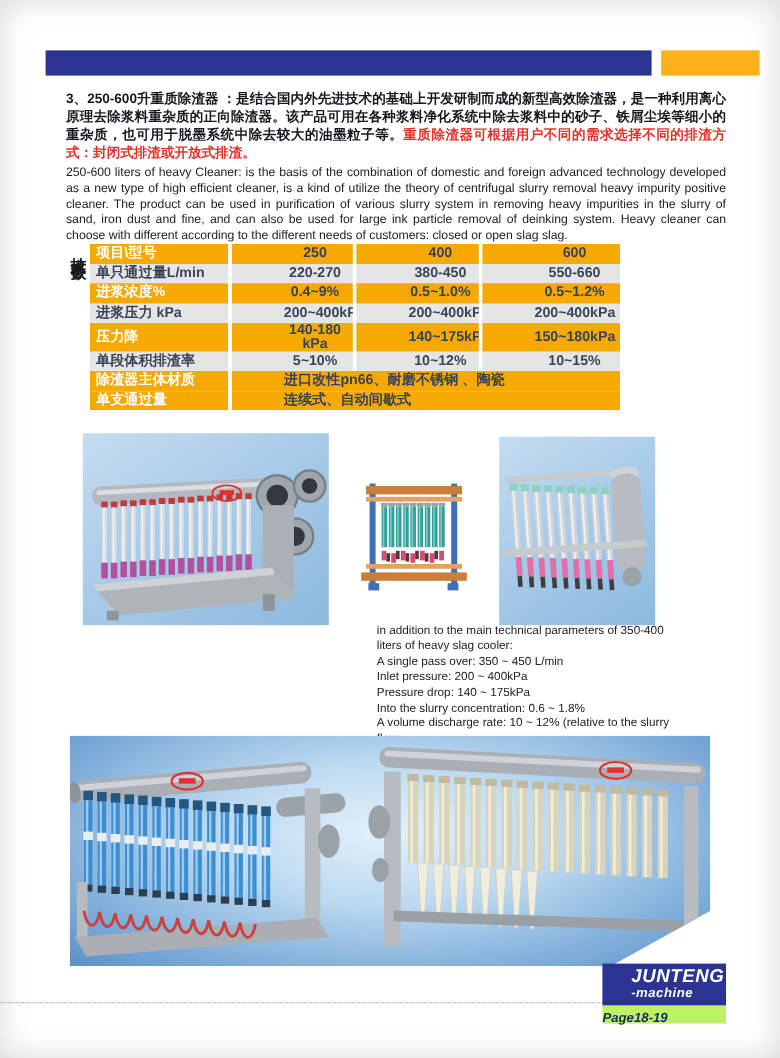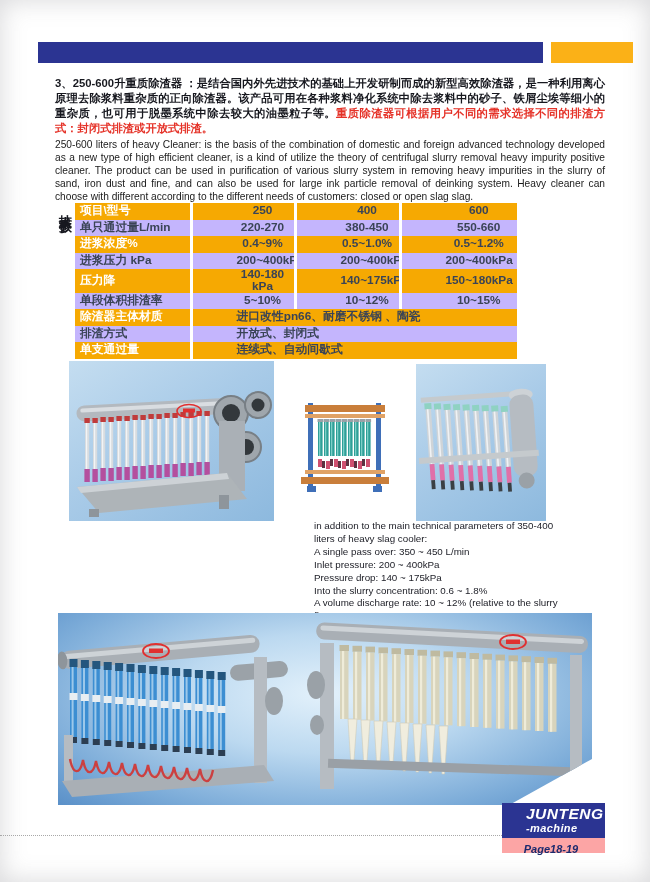--- a/index.html
+++ b/index.html
@@ -22,21 +22,21 @@
   
   .side-label{left:56px;top:204px;height:130px;writing-mode:vertical-rl;text-orientation:upright;
       font-size:13px;font-weight:bold;color:#17181f;letter-spacing:2px;}
   .spec-wrap{left:75px;top:203px;}
   table.spec{border-collapse:collapse;table-layout:fixed;width:442px;}
   table.spec td{height:16.5px;padding:0 5px;font-size:11.8px;line-height:1;vertical-align:middle;overflow:hidden;}
   table.spec .lbl{font-weight:bold;text-align:left;}
   table.spec .val{border-left:3px solid #fff;text-align:center;color:#3a4456;font-weight:bold;padding-left:44px;}
   table.spec .m{text-align:left;}
   tr.o{background:#f6a902;}
-  tr.g{background:#c4b5fd;}
+  tr.g{background:#e5e5e5;}
   tr.o .lbl{color:#ffffff;}
   tr.g .lbl{color:#3a4456;}
 
   
   .photo{overflow:hidden;}
   .blue-bg{background:linear-gradient(145deg,#c4ddf0 0%,#a9cbe8 45%,#8db9de 100%);}
   .photo-a{left:69px;top:361px;width:205px;height:160px;}
   .photo-b{left:295px;top:393px;width:100px;height:111px;background:#fff;}
   .photo-c{left:416px;top:364px;width:130px;height:157px;}
 
@@ -48,21 +48,21 @@
   .big-photo{left:58px;top:613px;width:534px;height:192px;
       background:radial-gradient(ellipse at 50% 42%,#e3f1fb 0%,#bcd9f0 38%,#7babd8 78%,#5a90c8 100%);
       clip-path:polygon(0 0,100% 0,100% 76%,84.5% 100%,0 100%);}
 
   
   .dotted{left:0;top:835px;width:502px;border-top:1px dotted #a8a8a8;height:0;}
   .logo{left:502px;top:803px;width:103px;}
   .logo-blue{background:#2b3492;height:35px;padding:3px 0 0 24px;box-sizing:border-box;}
   .logo-line1{font-size:15.5px;font-weight:bold;font-style:italic;color:#fff;letter-spacing:.5px;line-height:15px;}
   .logo-line2{font-size:11px;font-weight:bold;font-style:italic;color:#fff;letter-spacing:.4px;line-height:14px;}
-  .logo-yellow{background:#fca5a5;height:15px;text-align:center;padding:1px 5px 0 0;box-sizing:border-box;}
+  .logo-yellow{background:#bef264;height:15px;text-align:left;padding:1px 5px 0 0;box-sizing:border-box;}
   .logo-page{font-size:11px;font-weight:bold;font-style:italic;color:#1b2a6e;line-height:13px;}
 </style>
 </head>
 <body>
 
 <div class="page">
 
   <div class="abs bar-blue"></div>
   <div class="abs bar-yellow"></div>
 
@@ -114,24 +114,20 @@
         </tr>
         <tr class="g">
           <td class="lbl">单段体积排渣率</td>
           <td class="val">5~10%</td>
           <td class="val">10~12%</td>
           <td class="val">10~15%</td>
         </tr>
         <tr class="o">
           <td class="lbl">除渣器主体材质</td>
           <td class="val m" colspan="3">进口改性pn66、耐磨不锈钢 、陶瓷</td>
-        </tr>
-        <tr class="g">
-          <td class="lbl">排渣方式</td>
-          <td class="val m" colspan="3">开放式、封闭式</td>
         </tr>
         <tr class="o">
           <td class="lbl">单支通过量</td>
           <td class="val m" colspan="3">连续式、自动间歇式</td>
         </tr>
       </tbody>
     </table>
   </div>
 
   <div class="abs photo photo-a blue-bg">

